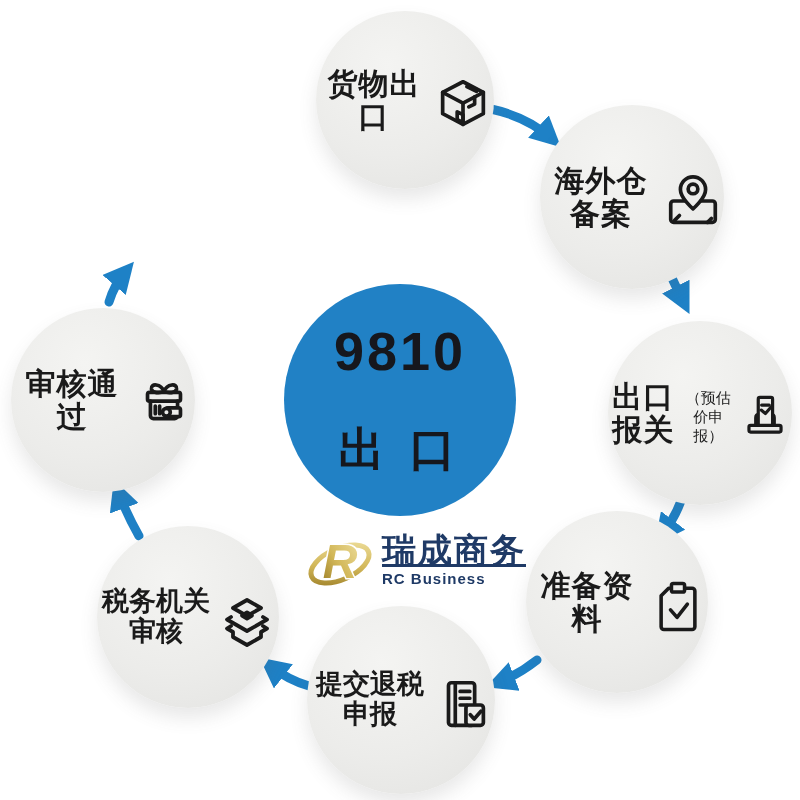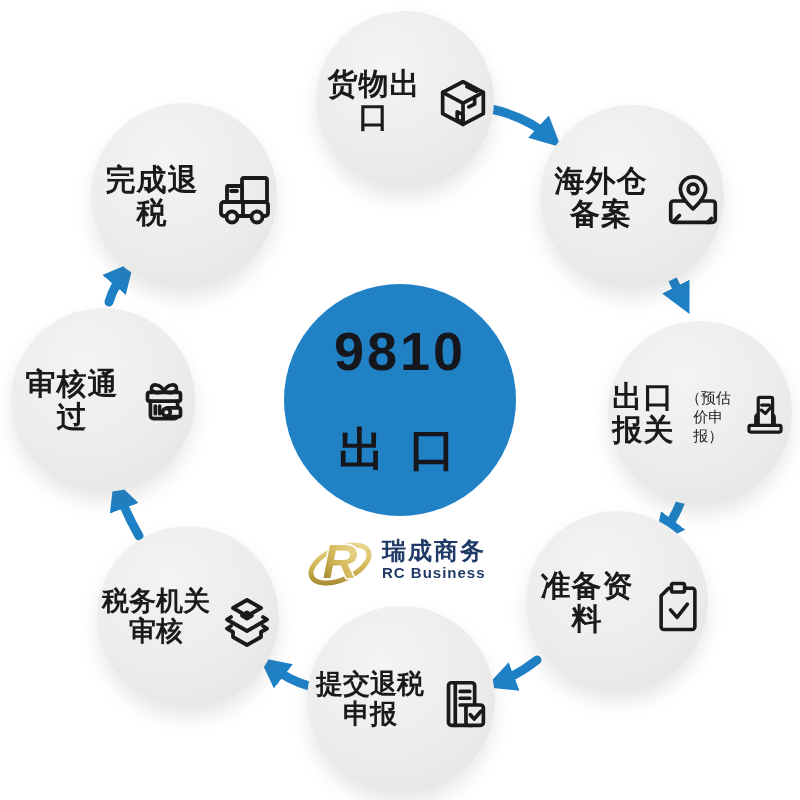--- a/index.html
+++ b/index.html
@@ -37,21 +37,21 @@
   }
   .center .l1{font-size:54px;font-weight:700;color:#16171d;letter-spacing:3px;line-height:1.1;}
   .center .l2{font-size:46px;font-weight:700;color:#16171d;letter-spacing:6px;line-height:1.25;margin-top:40px;}
 
   
   .arrows{position:absolute;left:0;top:0;z-index:1;}
 
   
   .logo{position:absolute;left:302px;top:522px;display:flex;align-items:center;z-index:3;}
   .logo-text{display:flex;flex-direction:column;margin-left:4px;}
-  .logo-cn{font-size:24px;font-weight:700;color:#1f3a66;letter-spacing:2px;line-height:1.1;}
+  .logo-cn{font-size:34px;font-weight:700;color:#1f3a66;letter-spacing:2px;line-height:1.1;text-decoration:underline;}
   .logo-en{font-size:15px;font-weight:700;color:#1f3a66;letter-spacing:1px;line-height:1.2;}
 
   .ic{stroke:#1a1a1a;stroke-width:3.8;fill:none;stroke-linecap:round;stroke-linejoin:round;}
   .icf{fill:#ECECEA;}
 </style>
 </head>
 <body>
 
 <div class="stage">
 
@@ -158,34 +158,20 @@
         <path d="M32 18 c3 -8 14 -9 13 -2.5 c-0.8 4.5 -9 4.5 -13 2.5 z"></path>
         <rect x="15" y="19" width="34" height="9" rx="2"></rect>
         <path d="M18 28 v15 a3 3 0 0 0 3 3 h22 a3 3 0 0 0 3 -3 v-15"></path>
         <path d="M23 33 v8 M27.5 33 v8"></path>
         <rect class="icf" x="34" y="35" width="15" height="9" rx="2"></rect>
         <circle class="icf" cx="34.5" cy="39.5" r="4"></circle>
       </svg>
     </span>
   </div>
 
-  <div class="step s7">
-    <div class="label">完成退税</div>
-    <span class="icon">
-      <svg width="64" height="64" viewBox="0 0 64 64" class="ic">
-        <rect x="29" y="9" width="25" height="24" rx="2"></rect>
-        <rect class="icf" x="14" y="17" width="15" height="16" rx="1"></rect>
-        <path d="M18 22 h6"></path>
-        <rect x="8" y="33" width="47" height="14" rx="3"></rect>
-        <path d="M30 33 v14"></path>
-        <circle class="icf" cx="19" cy="48" r="5.5"></circle>
-        <circle class="icf" cx="44" cy="48" r="5.5"></circle>
-      </svg>
-    </span>
-  </div>
 
   <div class="center">
     <div class="l1">9810</div>
     <div class="l2">出 口</div>
   </div>
 
   <div class="logo">
     <svg width="76" height="76" viewBox="0 0 76 76">
       <defs>
         <linearGradient id="gld" x1="0" y1="1" x2="1" y2="0">

